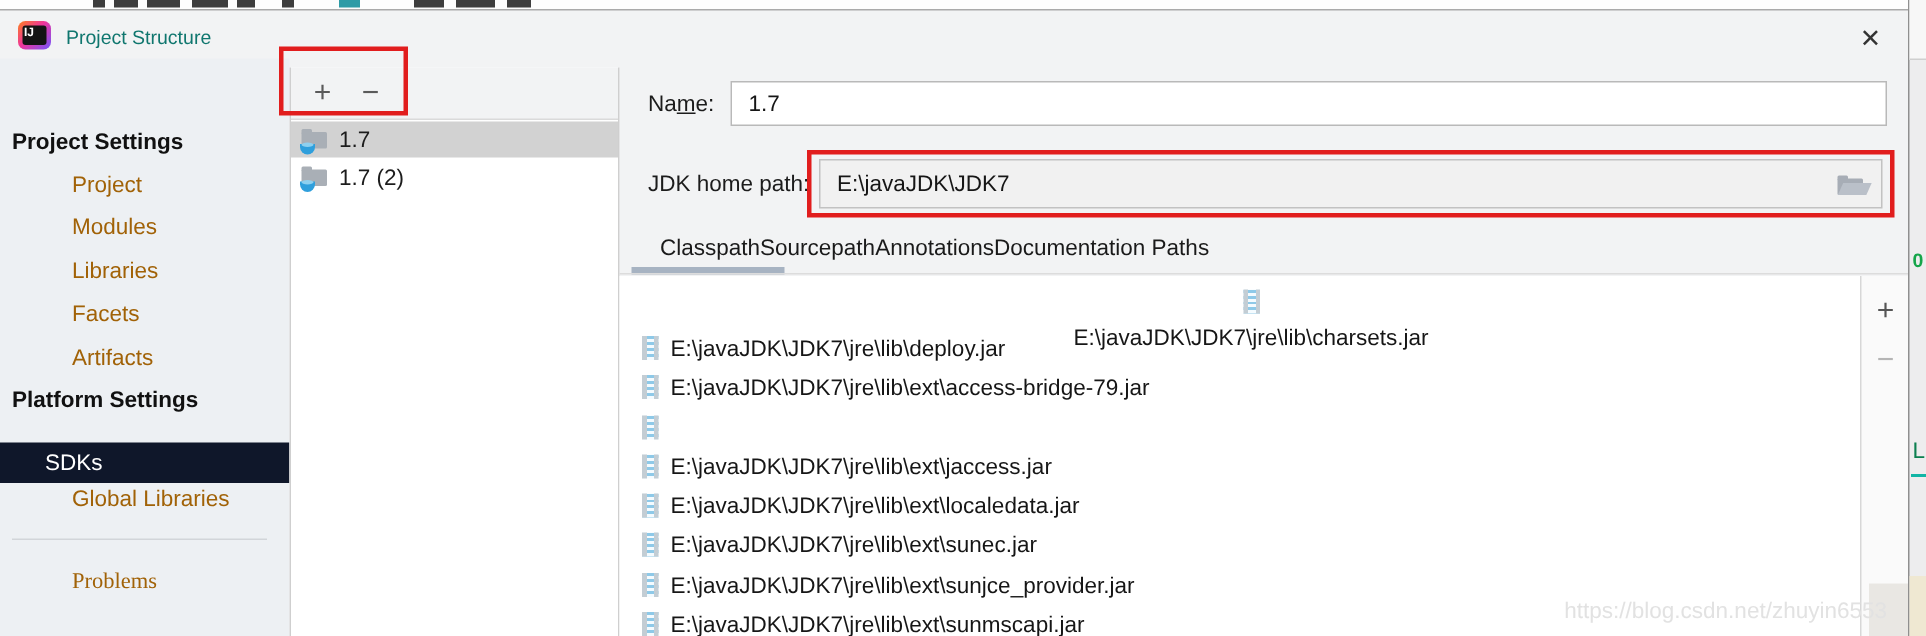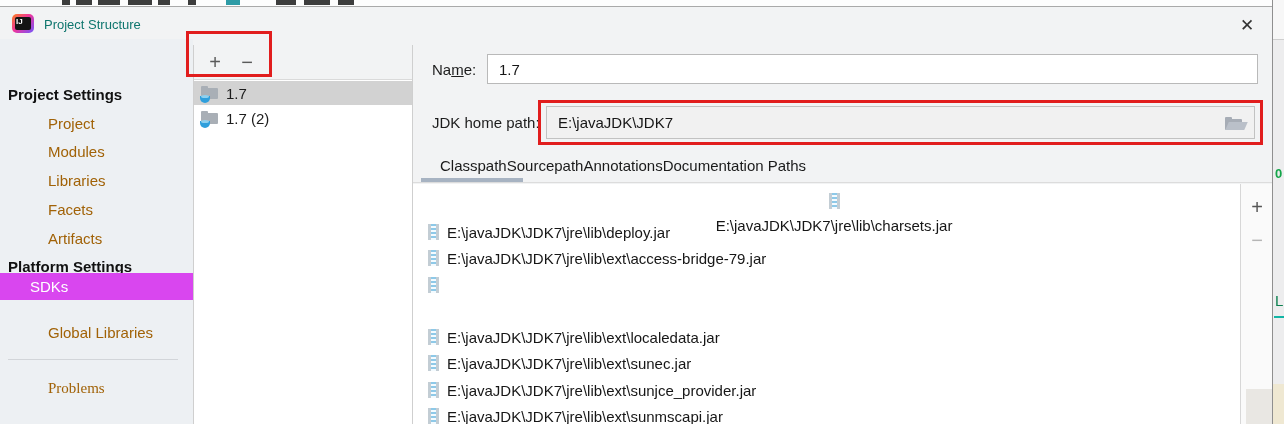--- a/index.html
+++ b/index.html
@@ -24,21 +24,21 @@
     display:flex; align-items:center; justify-content:center; cursor:default; }
 
   
   .nav-back { left:12px; top:40px; font-size:19px; color:#3f3f3f; }
   .nav-fwd  { left:40px; top:40px; font-size:19px; color:#c6c6c6; }
 
   
   #sidebar { left:0; top:32px; width:193px; height:386px; background:#edf0f3; }
   .sb-header { position:absolute; left:8px; font-weight:bold; color:#111; }
   .sb-item { position:absolute; left:48px; color:#a16207; }
-  .sb-selected { position:absolute; left:0; top:234px; width:193px; height:27px; background:#d946ef;
+  .sb-selected { position:absolute; left:0; top:256px; width:193px; height:27px; background:#0f172a;
     color:#ffffff; display:flex; align-items:center; padding-left:30px; }
   .sb-divider { position:absolute; left:8px; top:320px; width:170px; height:1px; background:#d2d5d9; }
 
   
   #sdk-panel { left:193px; top:38px; width:220px; height:386px; background:#ffffff;
     border-left:1px solid #cfcfcf; border-right:1px solid #cfcfcf; }
   #sdk-toolbar { position:absolute; left:0; top:0; width:218px; height:35px; background:#f2f3f4;
     border-bottom:1px solid #dadada; display:flex; align-items:center; gap:14px; padding-left:12px; }
   .tool-btn { font-size:20px; color:#5a5a5a; width:18px; text-align:center; }
   .sdk-row { position:absolute; left:0; width:218px; height:24px; display:flex; align-items:center; gap:8px; padding-left:7px; }
@@ -195,20 +195,24 @@
           <span class="jar-icon"></span>
           <span class="jar-path">E:\javaJDK\JDK7\jre\lib\deploy.jar</span>
         </div>
       <div class="jar-row" style="top:61px;">
           <span class="jar-icon"></span>
           <span class="jar-path">E:\javaJDK\JDK7\jre\lib\ext\access-bridge-79.jar</span>
         </div>
       <div class="jar-row" style="top:88px;">
           <span class="jar-icon"></span>
         </div>
+      <div class="jar-row" style="top:114px;">
+          <span class="jar-icon"></span>
+          <span class="jar-path">E:\javaJDK\JDK7\jre\lib\ext\jaccess.jar</span>
+        </div>
       <div class="jar-row" style="top:140px;">
           <span class="jar-icon"></span>
           <span class="jar-path">E:\javaJDK\JDK7\jre\lib\ext\localedata.jar</span>
         </div>
       <div class="jar-row" style="top:166px;">
           <span class="jar-icon"></span>
           <span class="jar-path">E:\javaJDK\JDK7\jre\lib\ext\sunec.jar</span>
         </div>
       <div class="jar-row" style="top:193px;">
           <span class="jar-icon"></span>
@@ -222,20 +226,21 @@
 
     <div class="abs" id="jar-toolbar">
       <div id="jar-add">+</div>
       <div id="jar-remove">−</div>
     </div>
 
     <div class="abs red-box" id="red-box-toolbar"></div>
     <div class="abs red-box" id="red-box-jdk"></div>
 
     <div class="abs" id="wm-patch"></div>
+    <div class="abs" id="watermark">https://blog.csdn.net/zhuyin6553</div>
   </div>
 
   <div class="abs" id="right-strip">
     <div class="top"></div>
     <div id="rs-zero">0</div>
     <div id="rs-l">L</div>
     <div id="rs-squiggle"></div>
     <div id="rs-beige"></div>
   </div>
 

